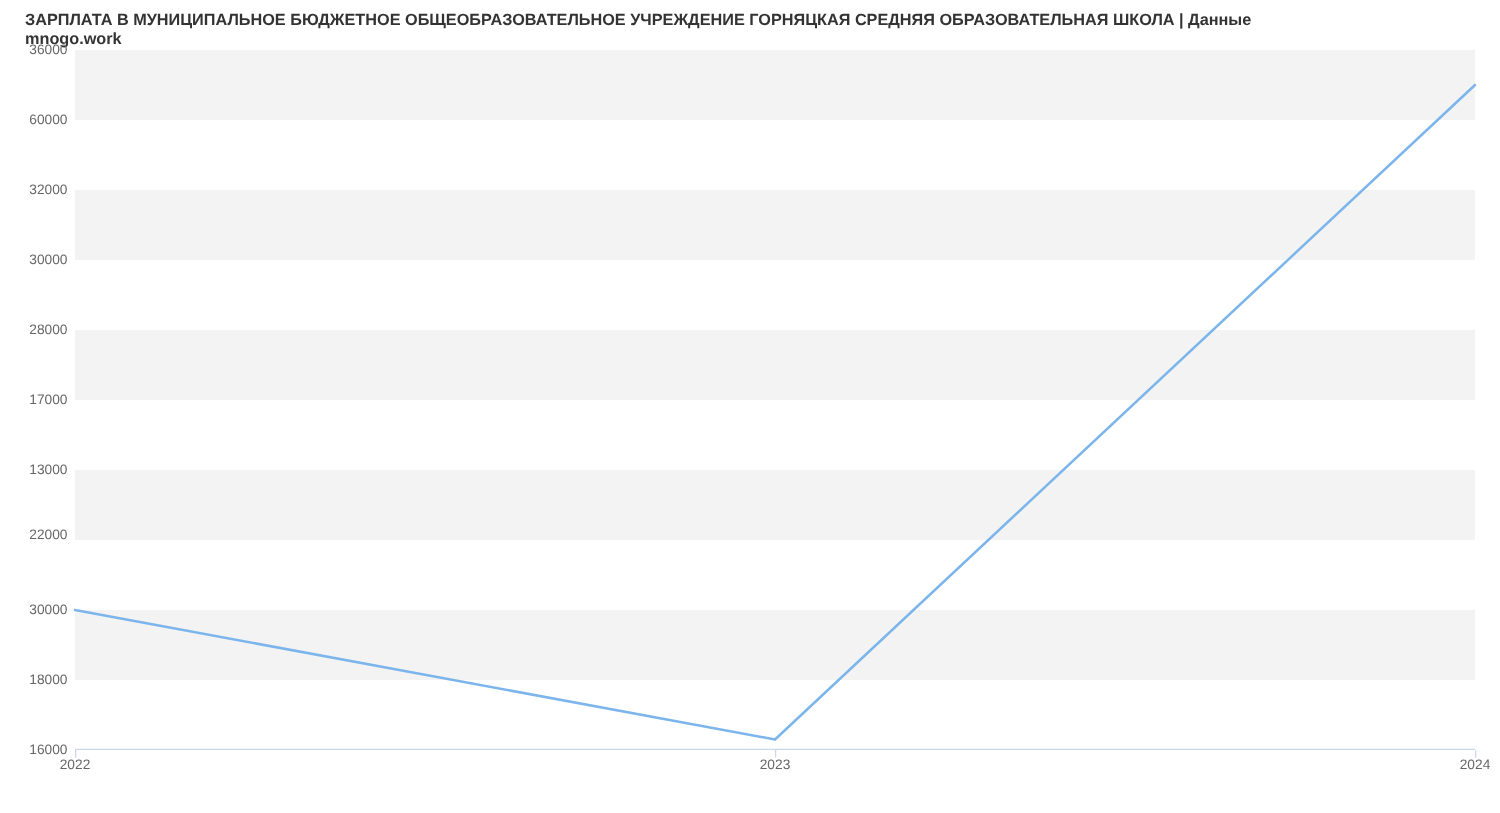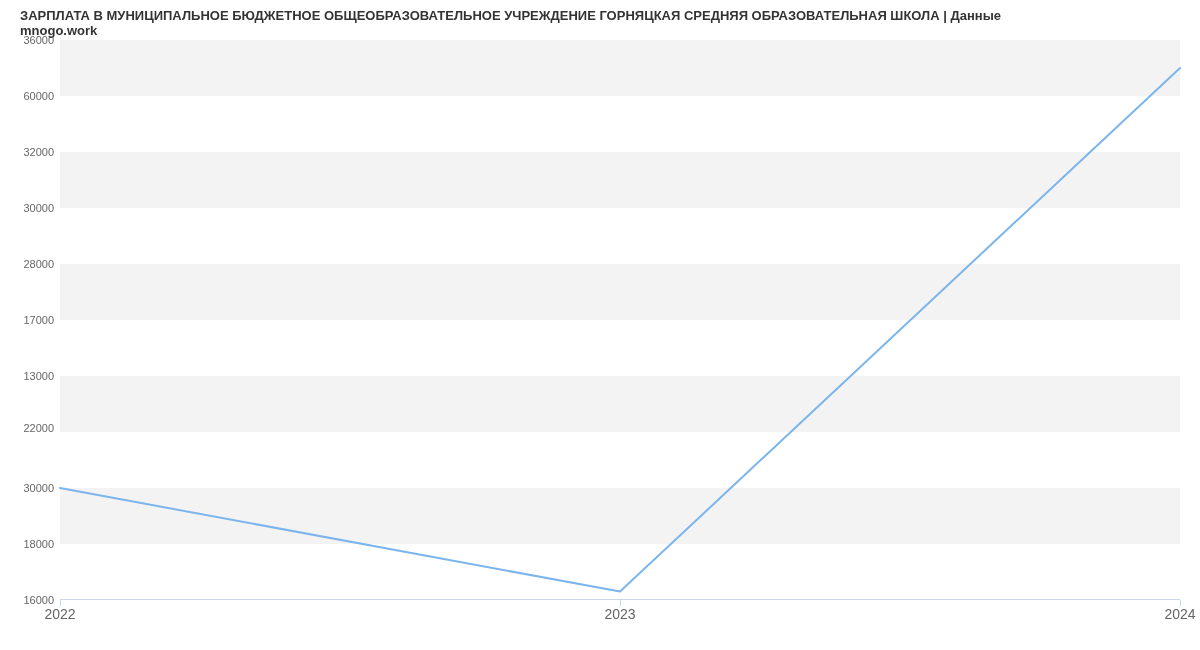--- a/index.html
+++ b/index.html
@@ -54,21 +54,21 @@
     transform: translateY(-50%);
     font-size: 11px;
     color: #666666;
     white-space: nowrap;
   }
   .x-axis-label {
     position: absolute;
     top: 100%;
     margin-top: 6px;
     transform: translateX(-50%);
-    font-size: 14px;
+    font-size: 11px;
     color: #666666;
     white-space: nowrap;
   }
   .x-axis-line {
     position: absolute;
     left: 0;
     width: 100%;
     bottom: 0;
     height: 1px;
     background: #ccd6eb;

